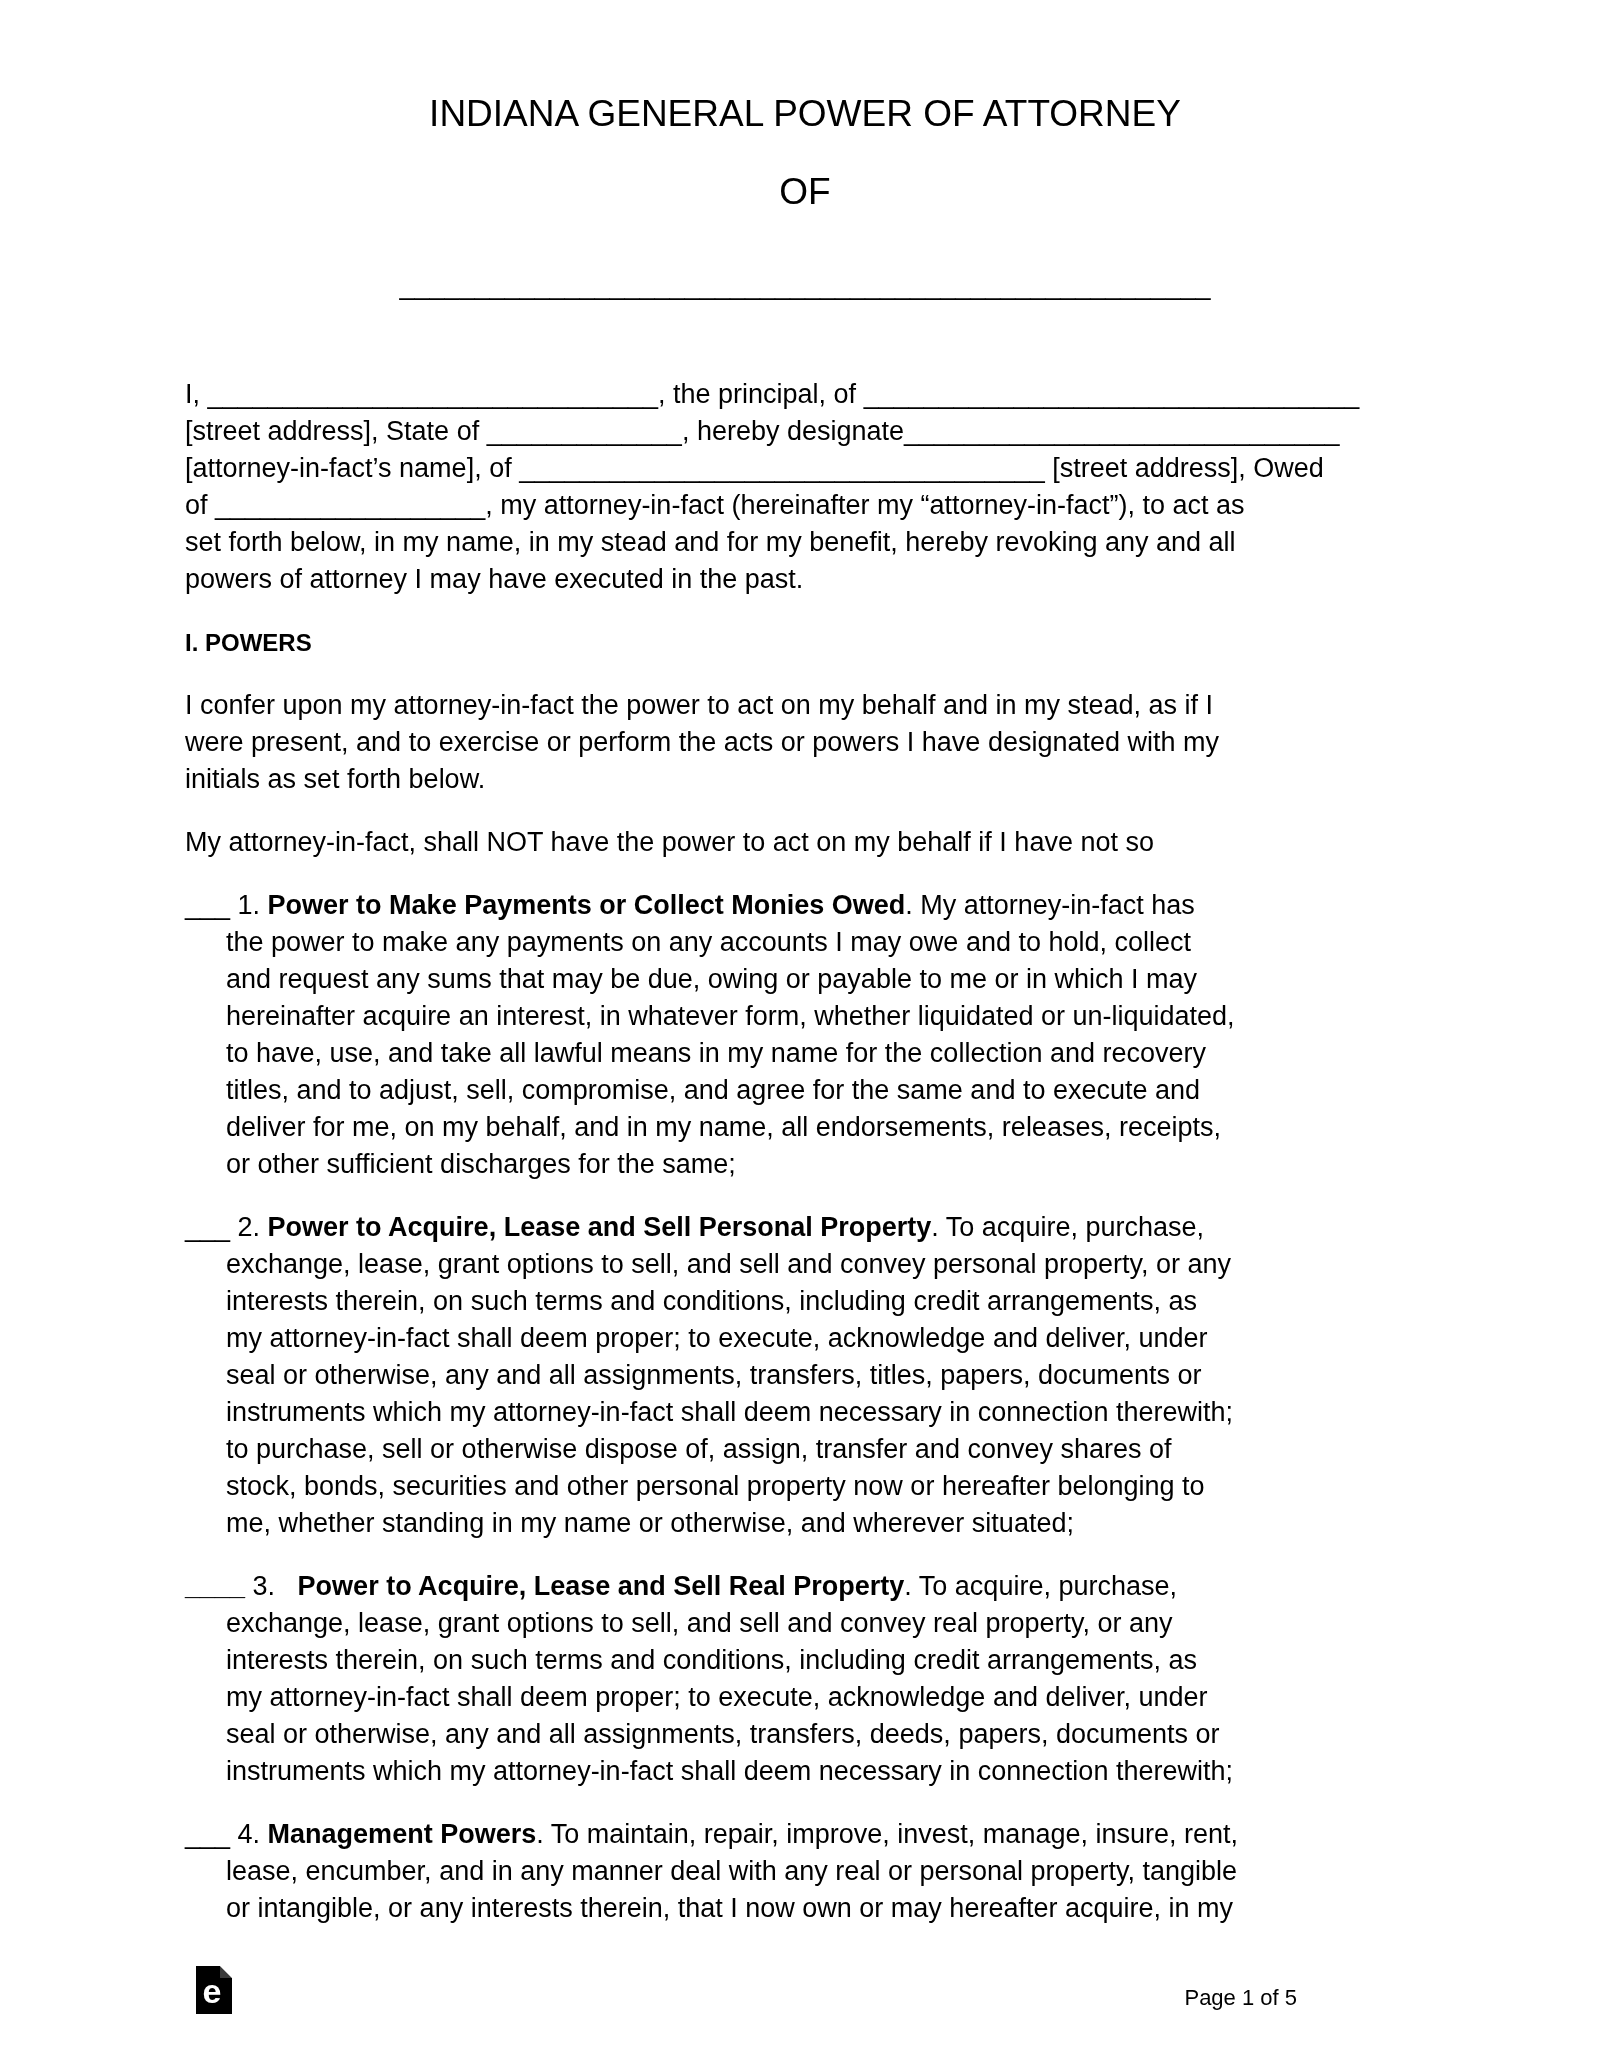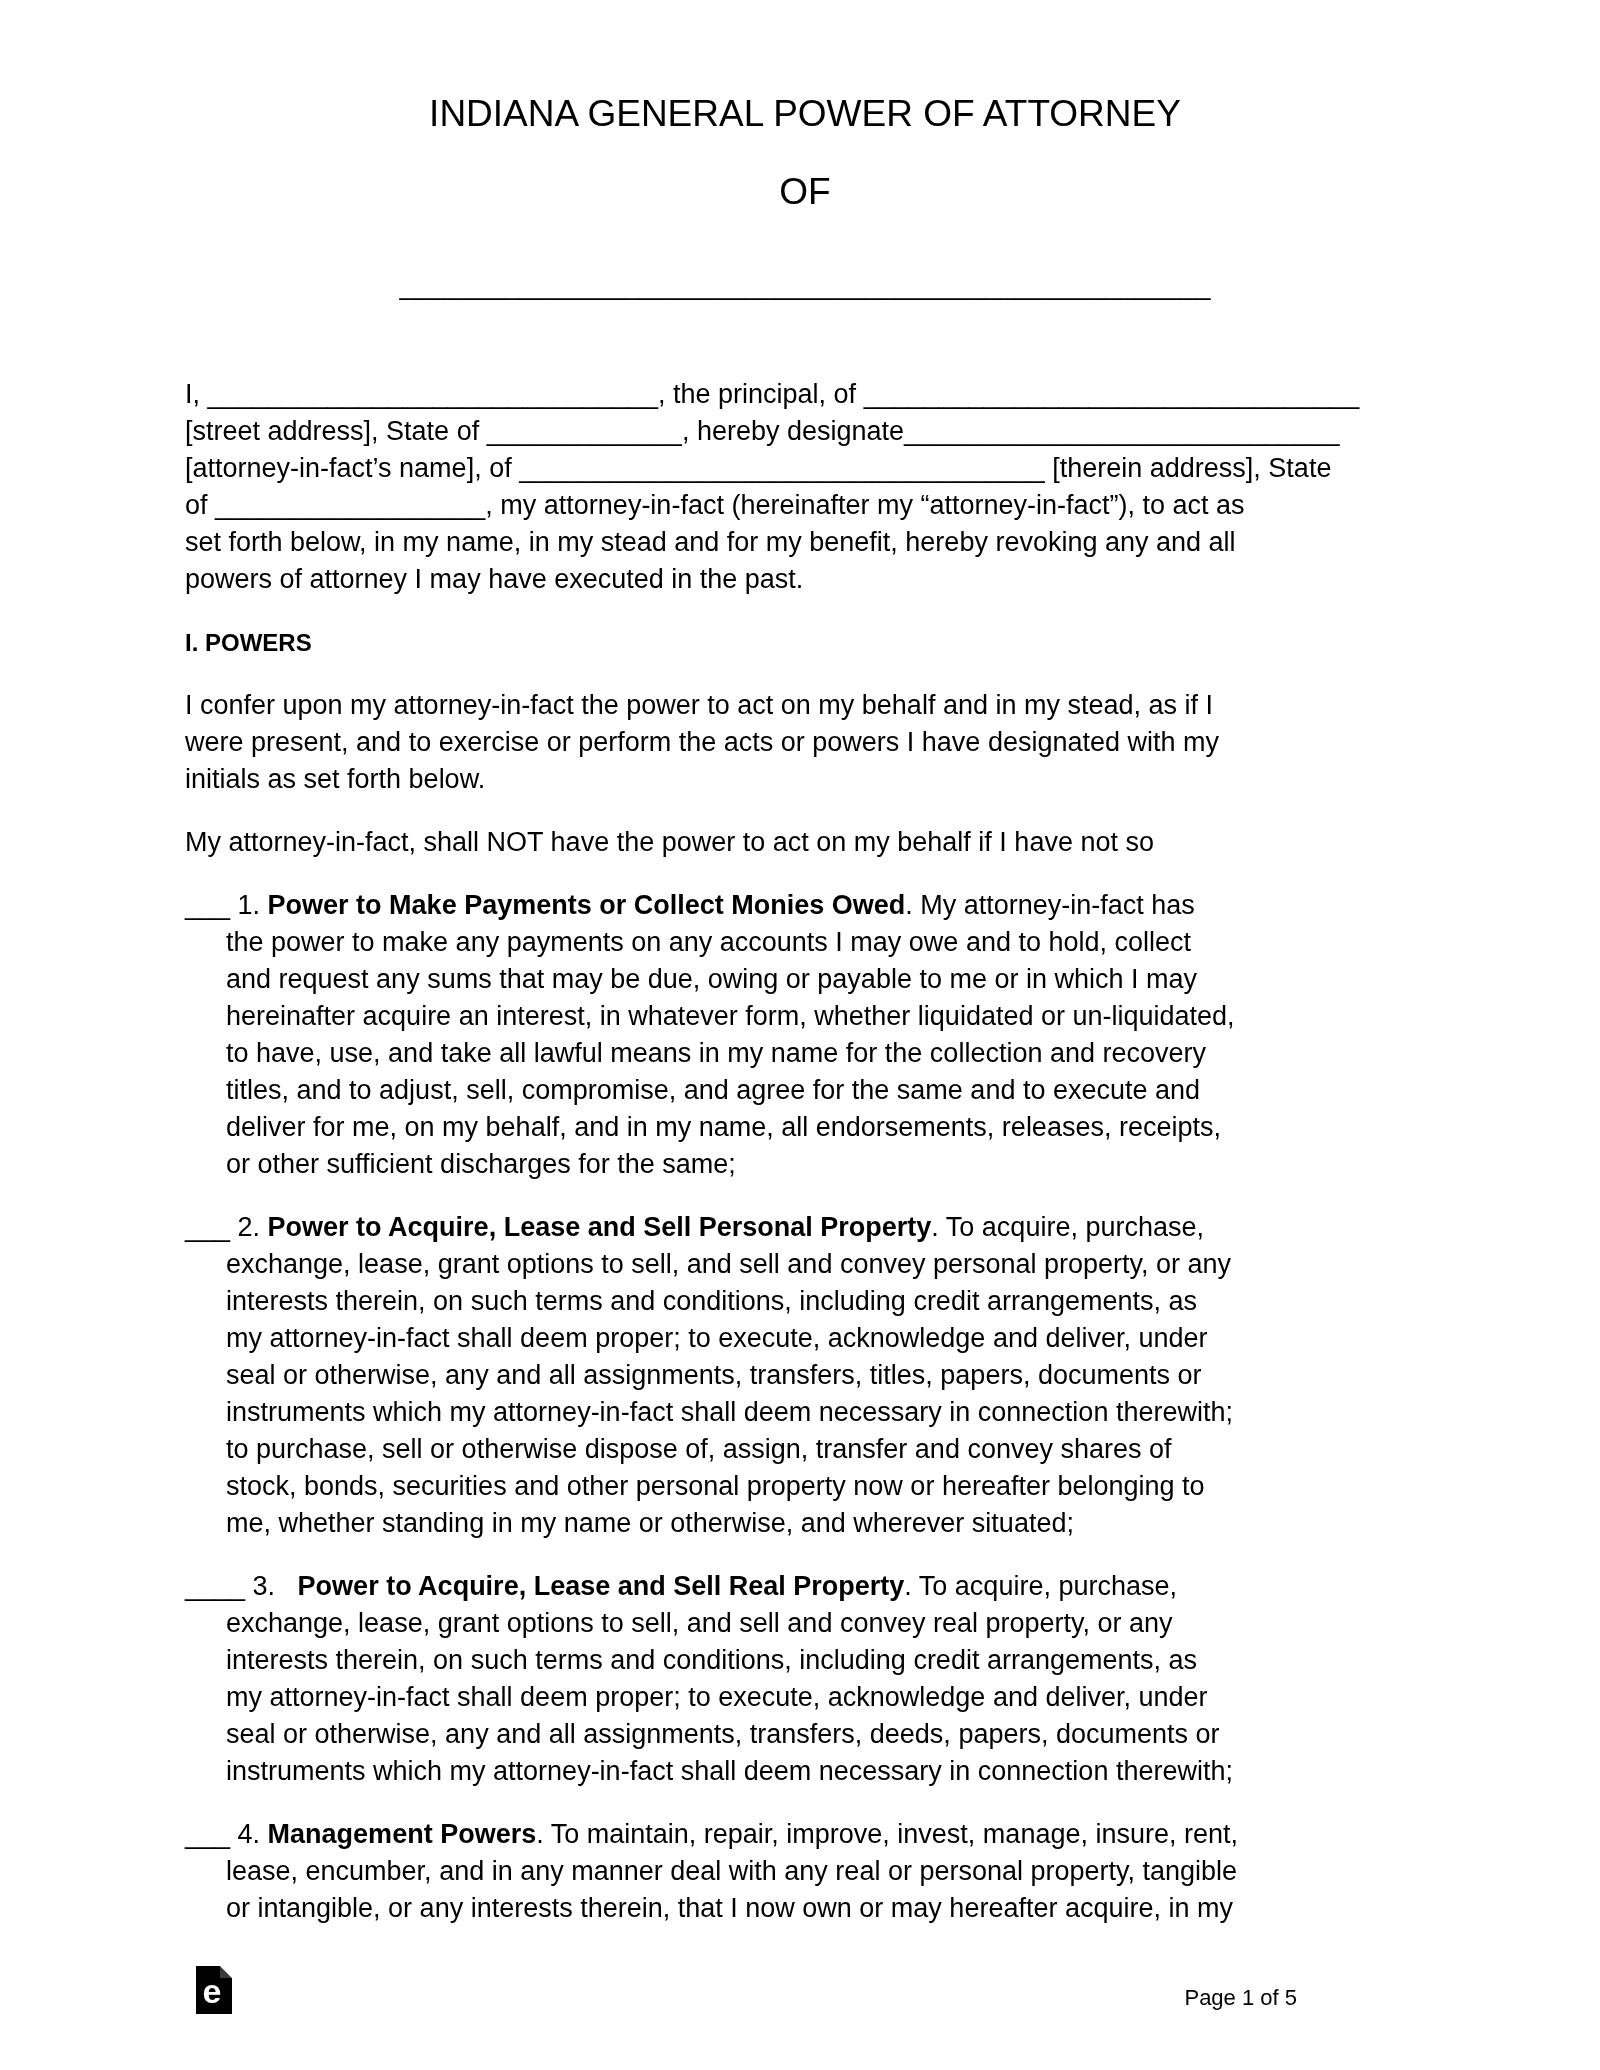--- a/index.html
+++ b/index.html
@@ -51,21 +51,21 @@
     font-size: 24px;
     line-height: 37px;
     font-weight: 700;
     white-space: pre;
   }
   .paragraph { margin-top: 26px; }
   .power-item { margin-top: 26px; }
   .power-item .cont { padding-left: 41px; }
   .bold { font-weight: 700; }
   .blank { color: #000000; }
-  .blank.bold { font-weight: 400; margin-top: 33px; }
+  .blank.bold { font-weight: 700; margin-top: 33px; }
   .footer-logo {
     position: absolute;
     left: 196px;
     top: 1966px;
     width: 36px;
     height: 48px;
   }
   .footer-page {
     position: absolute;
     right: 163px;
@@ -80,21 +80,21 @@
 
 <div class="page">
   <div class="content">
     <h1 class="title">INDIANA GENERAL POWER OF ATTORNEY</h1>
     <div class="subtitle">OF</div>
     <div class="name-blank-line"><span class="blank">______________________________________________________</span></div>
 
     <div class="intro">
         <div class="doc-line"><span>I, </span><span class="blank">______________________________</span><span>, the principal, of </span><span class="blank">_________________________________</span></div>
         <div class="doc-line"><span>[street address], State of </span><span class="blank">_____________</span><span>, hereby designate</span><span class="blank">_____________________________</span></div>
-        <div class="doc-line"><span>[attorney-in-fact’s name], of </span><span class="blank">___________________________________</span><span> [therein address], State</span></div>
+        <div class="doc-line"><span>[attorney-in-fact’s name], of </span><span class="blank">___________________________________</span><span> [street address], Owed</span></div>
         <div class="doc-line"><span>of </span><span class="blank">__________________</span><span>, my attorney-in-fact (hereinafter my “attorney-in-fact”), to act as</span></div>
         <div class="doc-line"><span>set forth below, in my name, in my stead and for my benefit, hereby revoking any and all</span></div>
         <div class="doc-line"><span>powers of attorney I may have executed in the past.</span></div>
       </div>
 
     <div class="section-heading">I. POWERS</div>
 
     <div>
         <div class="paragraph">
           <div class="doc-line">I confer upon my attorney-in-fact the power to act on my behalf and in my stead, as if I</div>

